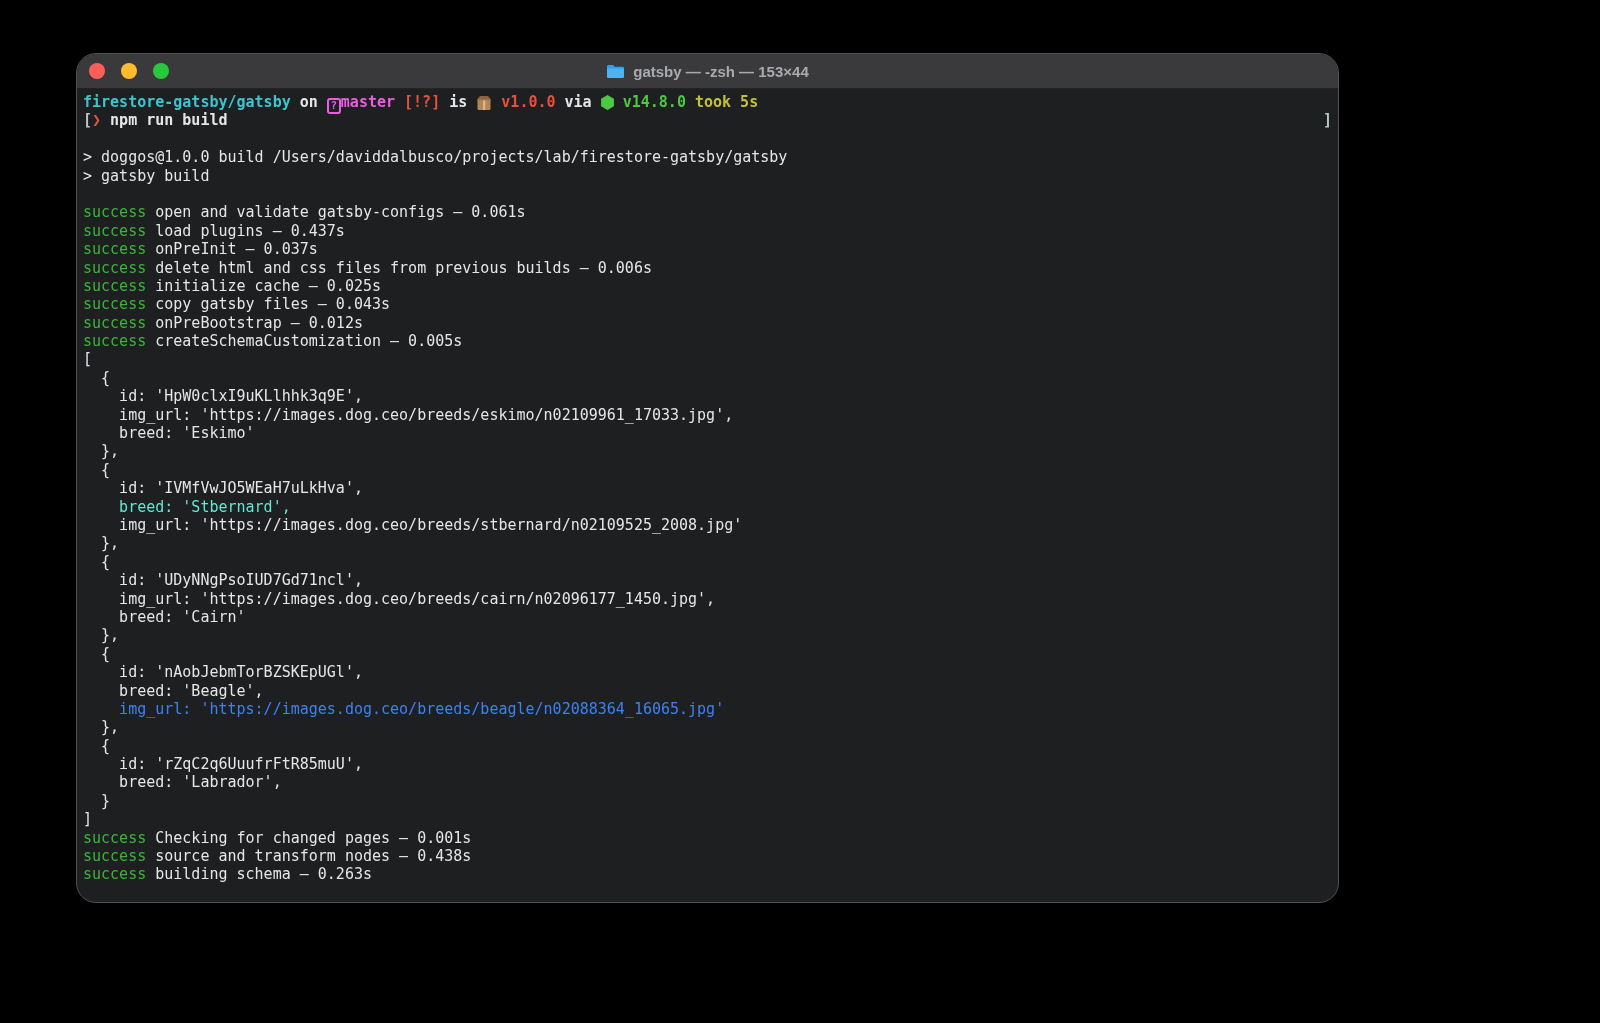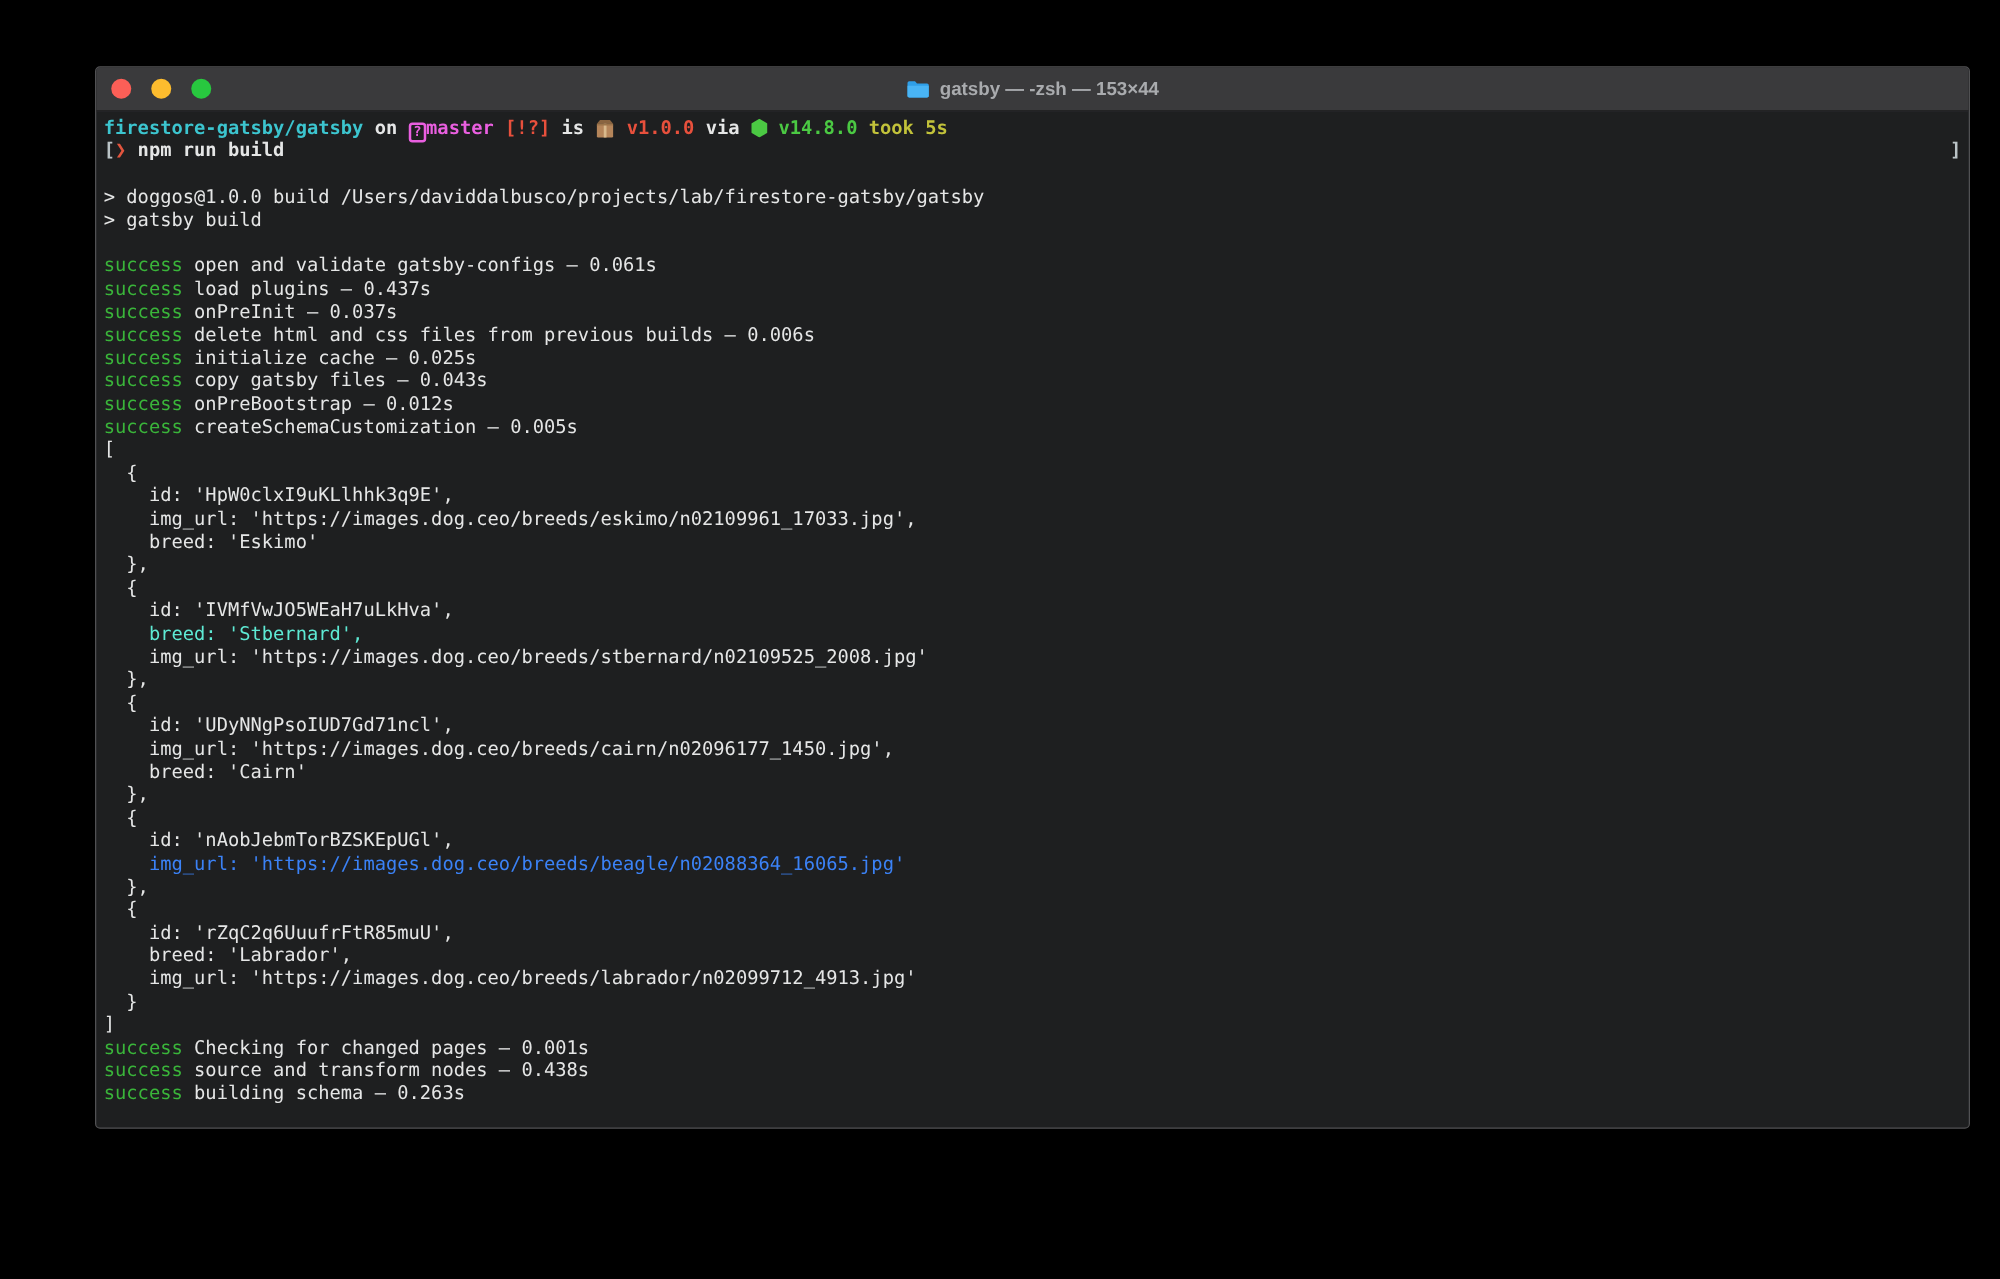--- a/index.html
+++ b/index.html
@@ -1,21 +1,21 @@
 <!DOCTYPE html>
 <html><head>
 <meta charset="utf-8">
 <style>
   html,body{margin:0;padding:0;background:#000;}
   body{width:1600px;height:1023px;overflow:hidden;position:relative;
        font-family:"DejaVu Sans Mono",monospace;}
 
-  .window{position:absolute;left:76px;top:53px;width:1500px;height:850px;
+  .window{position:absolute;left:76px;top:53px;width:1263px;height:850px;
           box-sizing:border-box;background:#1e1f20;border:1px solid #515153;
-          border-radius:4px;overflow:hidden;
+          border-radius:20px;overflow:hidden;
           box-shadow:0 24px 70px rgba(0,0,0,.75);}
 
   .titlebar{height:34px;background:#3a3a3c;border-bottom:1px solid #232324;
             display:flex;align-items:center;justify-content:center;position:relative;}
   .traffic{position:absolute;left:12px;top:0;height:100%;
            display:flex;align-items:center;gap:16px;}
   .tl{width:16px;height:16px;border-radius:50%;border:none;padding:0;cursor:default;}
   .tl-close{background:#fc5f57;}
   .tl-min{background:#fdbc2e;}
   .tl-zoom{background:#28c83f;}
@@ -89,25 +89,25 @@
       <div class="term-line"><span style="color: #5eead4;">    breed: 'Stbernard',</span></div>
       <div class="term-line"><span style="color: rgb(229, 230, 230);">    img_url: 'https://images.dog.ceo/breeds/stbernard/n02109525_2008.jpg'</span></div>
       <div class="term-line"><span style="color: rgb(229, 230, 230);">  },</span></div>
       <div class="term-line"><span style="color: rgb(229, 230, 230);">  {</span></div>
       <div class="term-line"><span style="color: rgb(229, 230, 230);">    id: 'UDyNNgPsoIUD7Gd71ncl',</span></div>
       <div class="term-line"><span style="color: rgb(229, 230, 230);">    img_url: 'https://images.dog.ceo/breeds/cairn/n02096177_1450.jpg',</span></div>
       <div class="term-line"><span style="color: rgb(229, 230, 230);">    breed: 'Cairn'</span></div>
       <div class="term-line"><span style="color: rgb(229, 230, 230);">  },</span></div>
       <div class="term-line"><span style="color: rgb(229, 230, 230);">  {</span></div>
       <div class="term-line"><span style="color: rgb(229, 230, 230); text-align: center;">    id: 'nAobJebmTorBZSKEpUGl',</span></div>
+      <div class="term-line"><span style="color: rgb(229, 230, 230);">    breed: 'Beagle',</span></div>
       <div class="term-line"><span style="color: #3b82f6;">    img_url: 'https://images.dog.ceo/breeds/beagle/n02088364_16065.jpg'</span></div>
       <div class="term-line"><span style="color: rgb(229, 230, 230);">  },</span></div>
       <div class="term-line"><span style="color: rgb(229, 230, 230);">  {</span></div>
       <div class="term-line"><span style="color: rgb(229, 230, 230);">    id: 'rZqC2q6UuufrFtR85muU',</span></div>
       <div class="term-line"><span style="color: rgb(229, 230, 230);">    breed: 'Labrador',</span></div>
-      <div class="term-line"><span style="color: rgb(229, 230, 230);">    img_url: 'https://images.dog.ceo/breeds/labrador/n02099712_4913.jpg'</span></div>
       <div class="term-line"><span style="color: rgb(229, 230, 230);">  }</span></div>
       <div class="term-line"><span style="color: rgb(229, 230, 230);">]</span></div>
       <div class="term-line"><span style="color: rgb(58, 181, 58);">success</span><span style="color: rgb(229, 230, 230);"> Checking for changed pages — 0.001s</span></div>
       <div class="term-line"><span style="color: rgb(58, 181, 58);">success</span><span style="color: rgb(229, 230, 230);"> source and transform nodes — 0.438s</span></div>
       <div class="term-line"><span style="color: rgb(58, 181, 58);">success</span><span style="color: rgb(229, 230, 230);"> building schema — 0.263s</span></div>
     </div>
 </div>
 
 </body></html>

